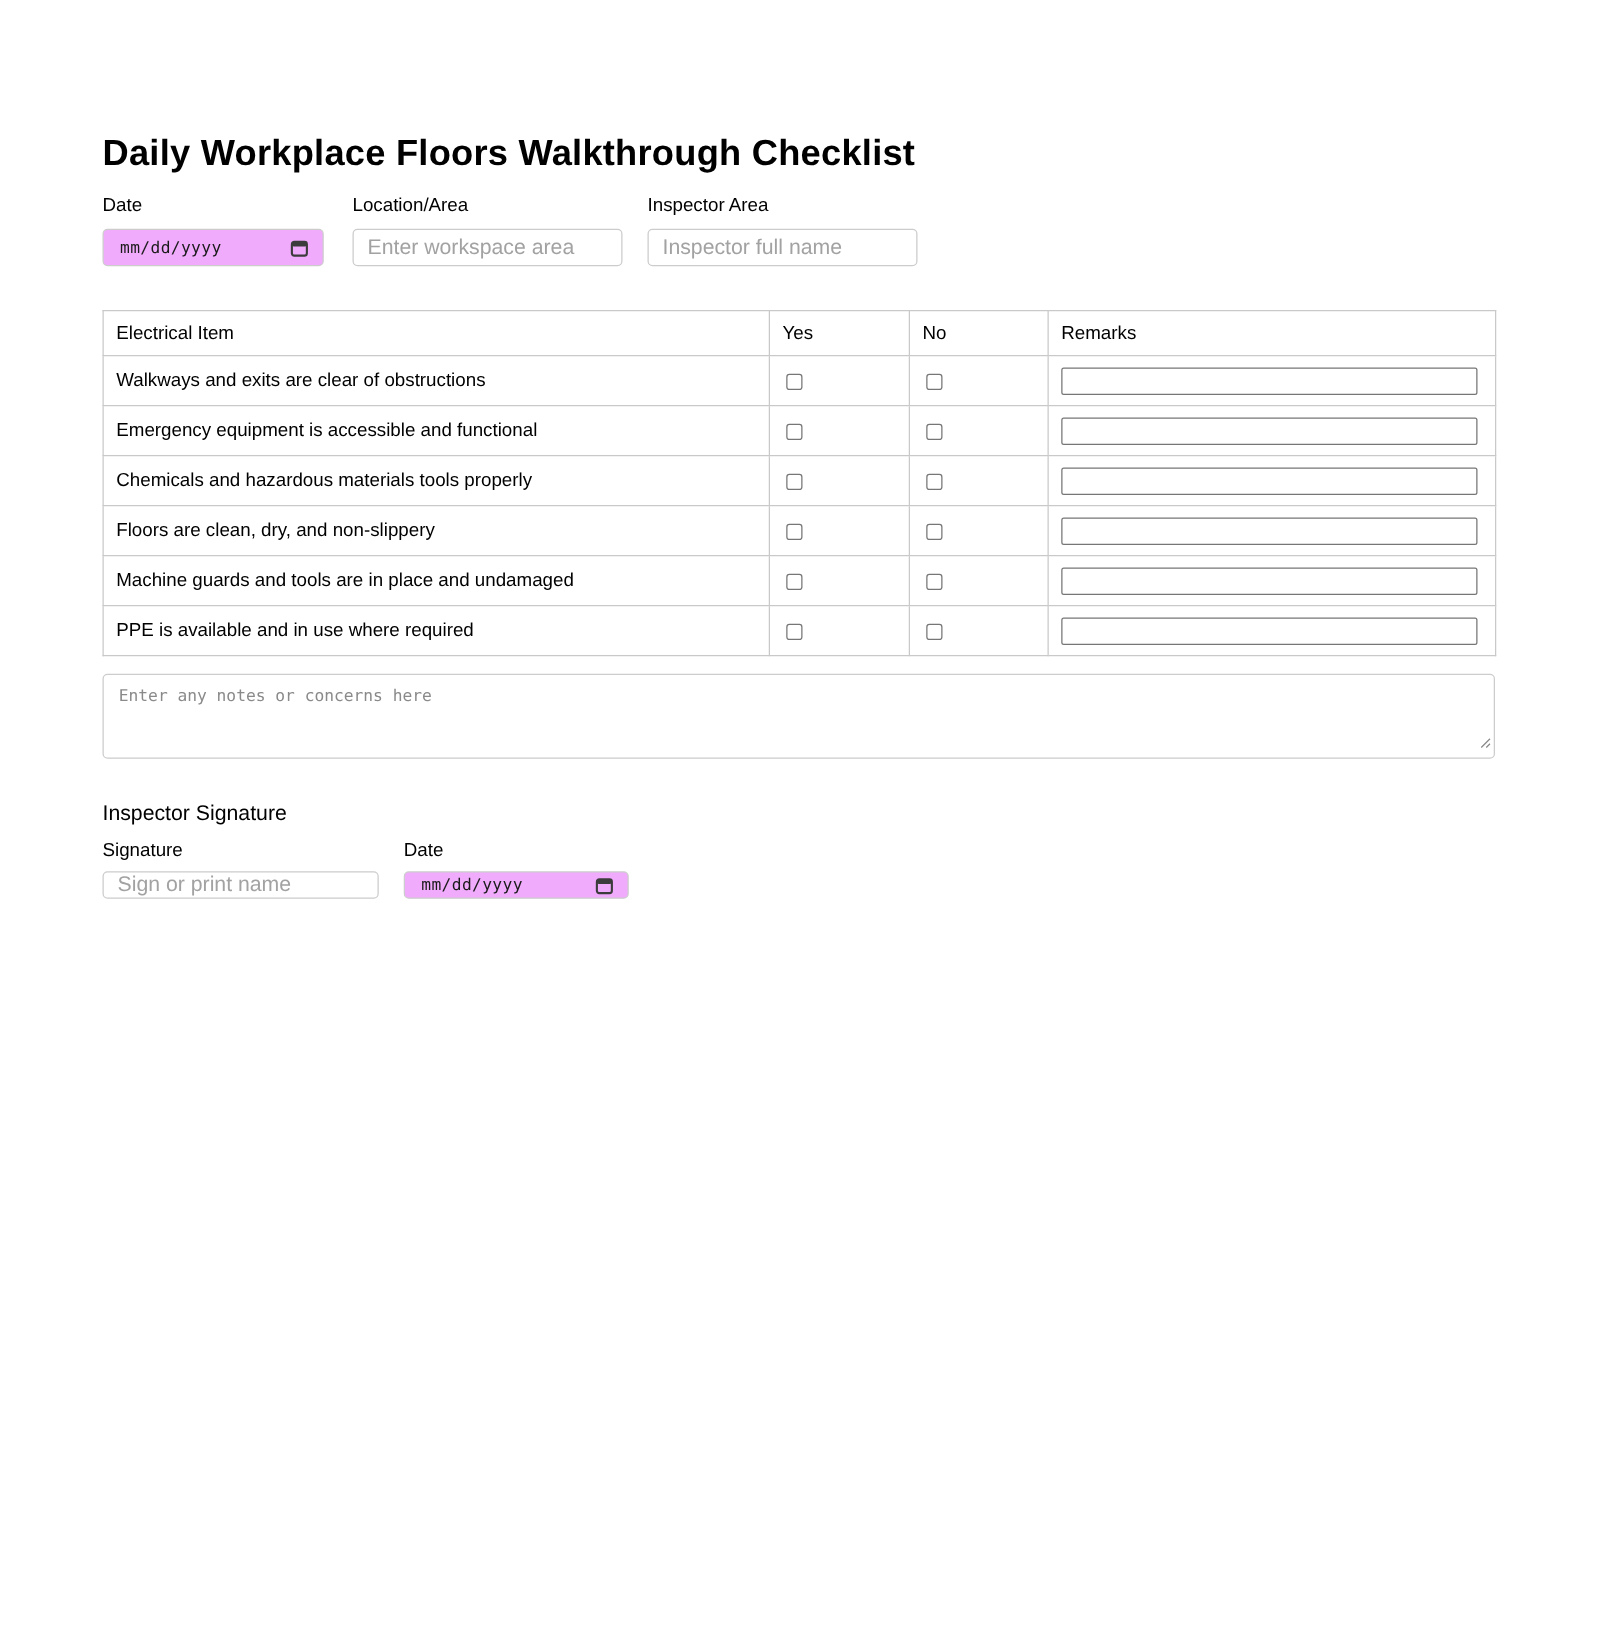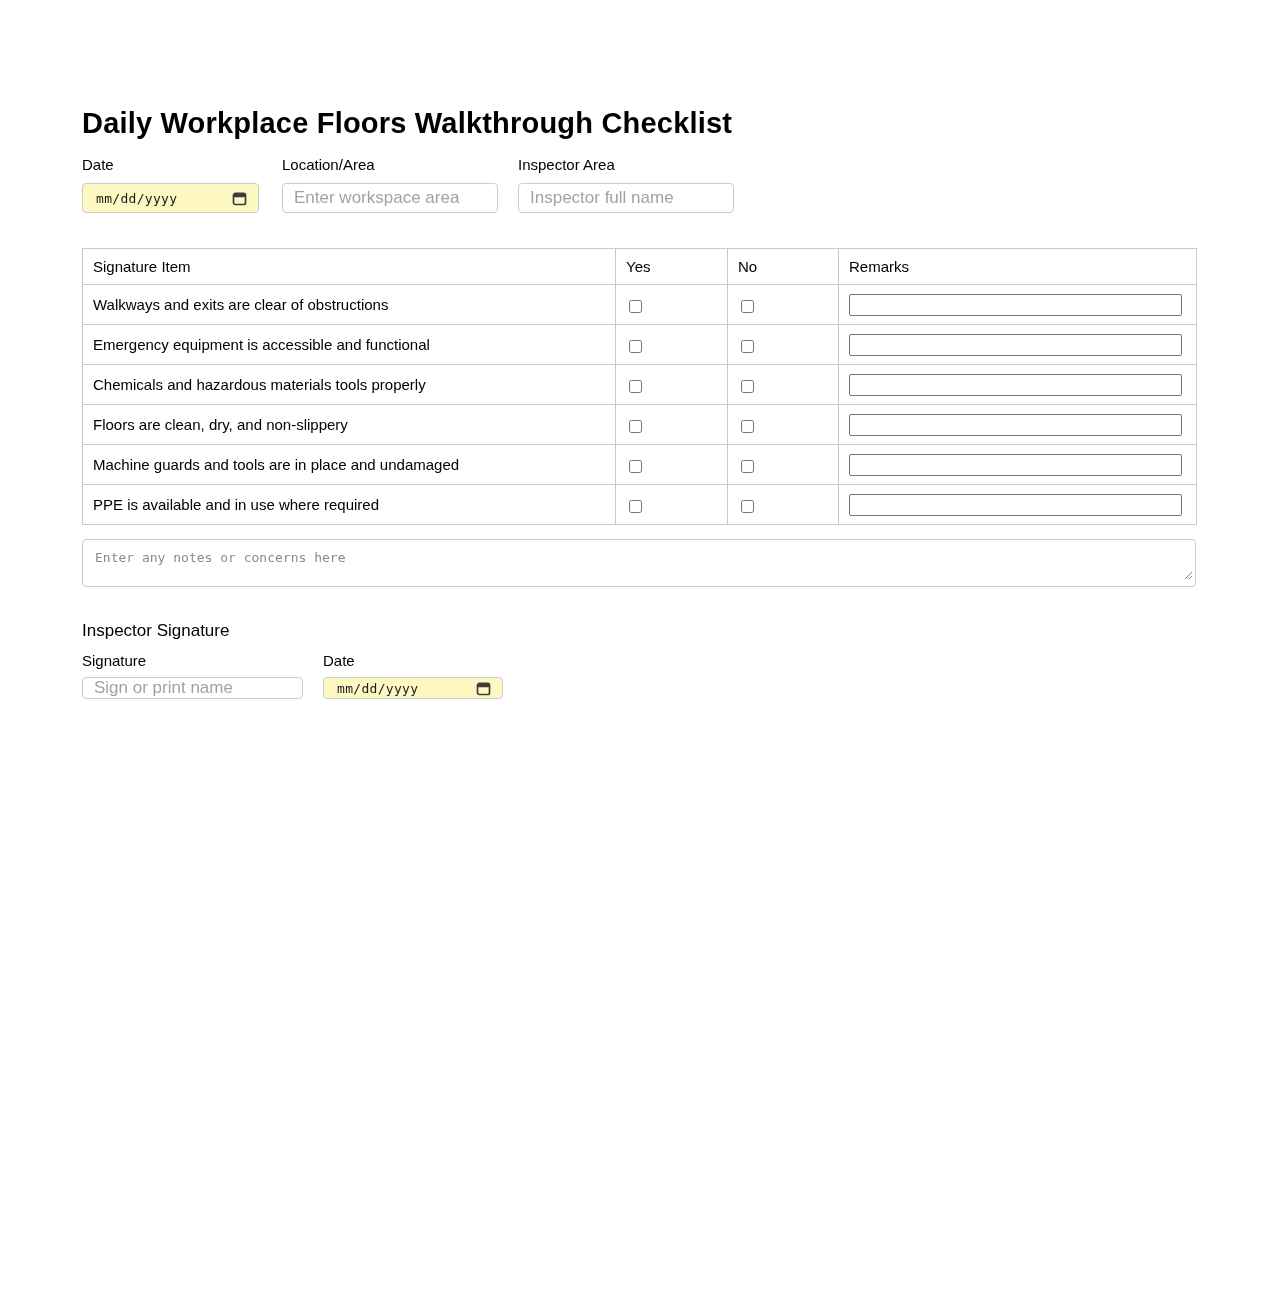--- a/index.html
+++ b/index.html
@@ -21,21 +21,21 @@
   .field-label { font-size: 15px; line-height: 18px; margin-bottom: 9px; color: #000; }
 
   .text-input {
     height: 30px; border: 1px solid #ccc; border-radius: 4px;
     padding: 0 11px; font-size: 17px; color: #4c1d95;
     font-family: "Liberation Sans", sans-serif; outline: none; background: #fff;
   }
   .text-input::placeholder { color: #a2a2a2; opacity: 1; }
 
   .date-input {
-    height: 30px; border: 1px solid #ccc; border-radius: 4px; background: #fef9c3;
+    height: 30px; border: 1px solid #ccc; border-radius: 4px; background: #f0abfc;
     display: flex; align-items: center; justify-content: space-between;
     padding: 0 11px 0 13px; cursor: default;
   }
   .date-text {
     font-family: "DejaVu Sans Mono", monospace;
     font-size: 13px; color: #1a1a1a; letter-spacing: 0.3px;
   }
   .cal-icon { display: flex; align-items: center; }
 
   .w-date1 { width: 177px; margin-right: 23px; }
@@ -65,21 +65,21 @@
     border: 1.5px solid #767676; border-radius: 2px;
     padding: 0 4px; font-size: 13px;
     font-family: "Liberation Sans", sans-serif;
     vertical-align: middle; outline: none; background: #fff;
   }
 
   .section-heading { font-size: 17px; font-weight: 400; margin: 35px 0 0 0; color: #000; }
 
   .notes-wrap { position: relative; margin-top: 14px; width: 1114px; }
   .notes {
-    display: block; width: 1114px; height: 48px;
+    display: block; width: 1114px; height: 68px;
     border: 1px solid #ccc; border-radius: 4px;
     padding: 10px 12px; resize: none; outline: none;
     font-family: "DejaVu Sans Mono", monospace; font-size: 13px; color: #222;
     background: #fff;
   }
   .notes::placeholder { color: #8a8a8a; opacity: 1; }
   .resize-handle { position: absolute; right: 3px; bottom: 3px; pointer-events: none; }
 
   .sig-heading { font-size: 17px; font-weight: 400; margin: 34px 0 0 0; color: #000; }
   .sig-row { display: flex; margin-top: 11px; }
@@ -120,21 +120,21 @@
 
   <table class="checklist">
     <colgroup>
       <col style="width:533px">
         <col style="width:112px">
         <col style="width:111px">
         <col style="width:358px">
     </colgroup>
     <thead>
       <tr>
-        <th>Signature Item</th>
+        <th>Electrical Item</th>
         <th>Yes</th>
         <th>No</th>
         <th>Remarks</th>
       </tr>
     </thead>
     <tbody>
       <tr>
         <td>Walkways and exits are clear of obstructions</td>
         <td><input type="checkbox" class="cb" style=""></td>
         <td><input type="checkbox" class="cb" style=""></td>

